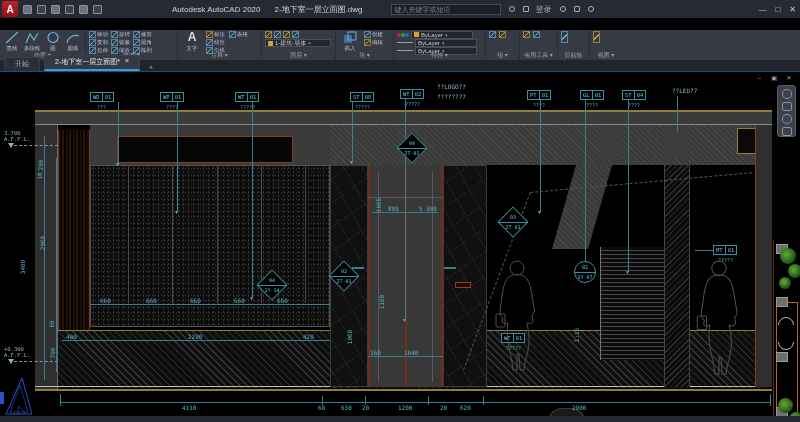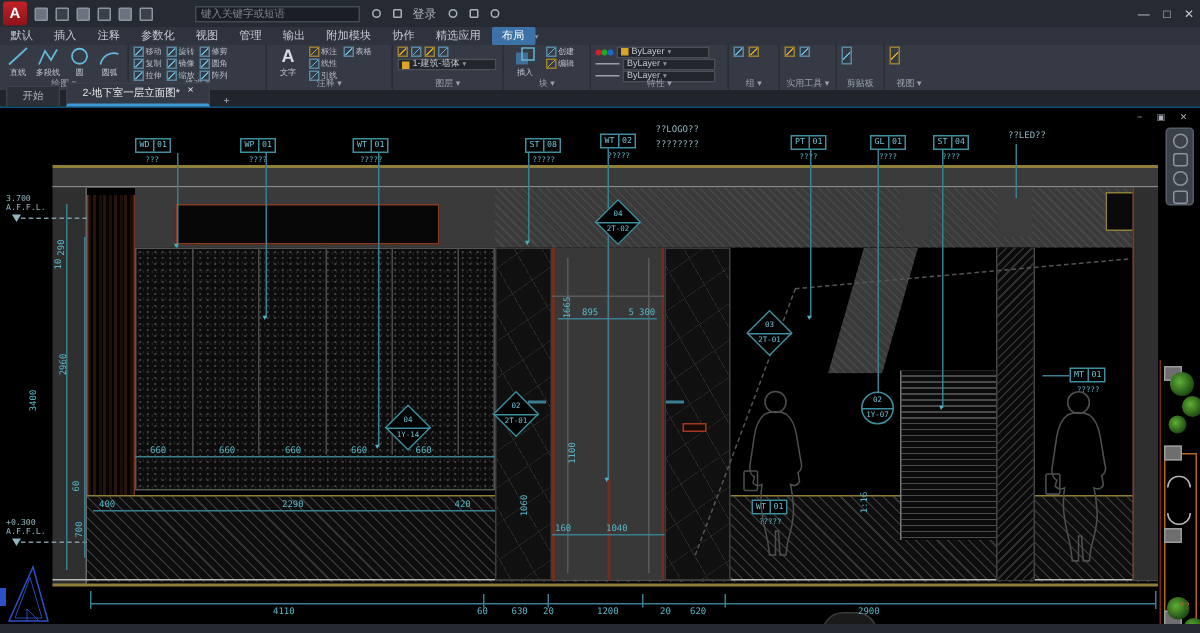--- a/index.html
+++ b/index.html
@@ -99,48 +99,37 @@
 <div class="app">
 
   <div class="titlebar">
     <div class="alogo">A</div>
     <div class="qai f"></div>
     <div class="qai"></div>
     <div class="qai f"></div>
     <div class="qai"></div>
     <div class="qai f"></div>
     <div class="qai"></div>
+    <div class="title-text">
+      <span>Autodesk AutoCAD 2020</span><b>2-地下室一层立面图.dwg</b>
+    </div>
     <div class="searchbox">键入关键字或短语</div>
     <span class="shape-circ"></span>
     <span class="shape-circ" style="border-radius:1px"></span>
     <span class="ticon">登录</span>
     <span class="shape-circ"></span>
     <span class="shape-circ" style="border-radius:1px"></span>
     <span class="shape-circ"></span>
     <div class="winbtns">
       <span>—</span>
       <span>□</span>
       <span>✕</span>
     </div>
   </div>
 
-  <div class="rtabs">
-    <span class="rtab">默认</span>
-    <span class="rtab">插入</span>
-    <span class="rtab">注释</span>
-    <span class="rtab">参数化</span>
-    <span class="rtab">视图</span>
-    <span class="rtab">管理</span>
-    <span class="rtab">输出</span>
-    <span class="rtab">附加模块</span>
-    <span class="rtab">协作</span>
-    <span class="rtab">精选应用</span>
-    <span class="rtab active">布局</span>
-    <span class="carets">▾</span>
-  </div>
 
   <div class="ribbon">
     <div class="panel" style="width:86px">
       <div class="bigbtn">
         <svg width="14" height="13" viewBox="0 0 14 13">
             <line x1="1" y1="12" x2="13" y2="1" stroke="#62b8d8" stroke-width="1.2"></line>
           </svg>
         <b>直线</b>
       </div>
       <div class="bigbtn">

